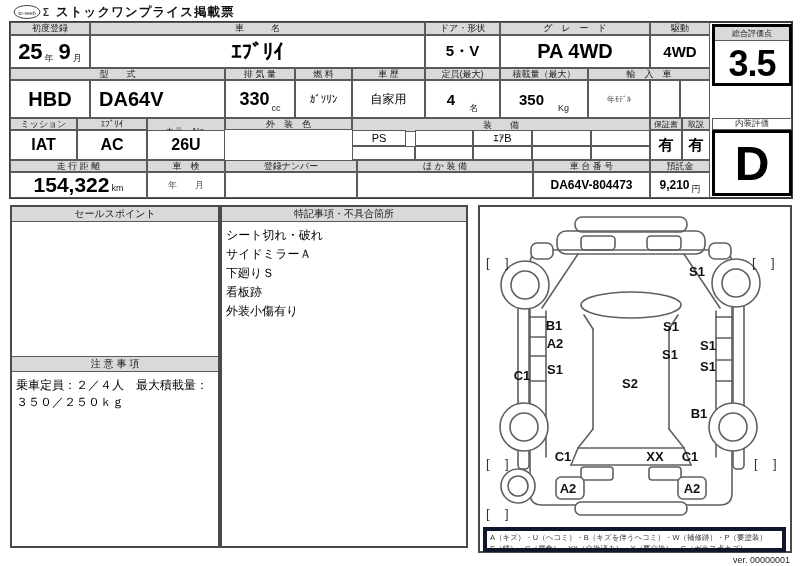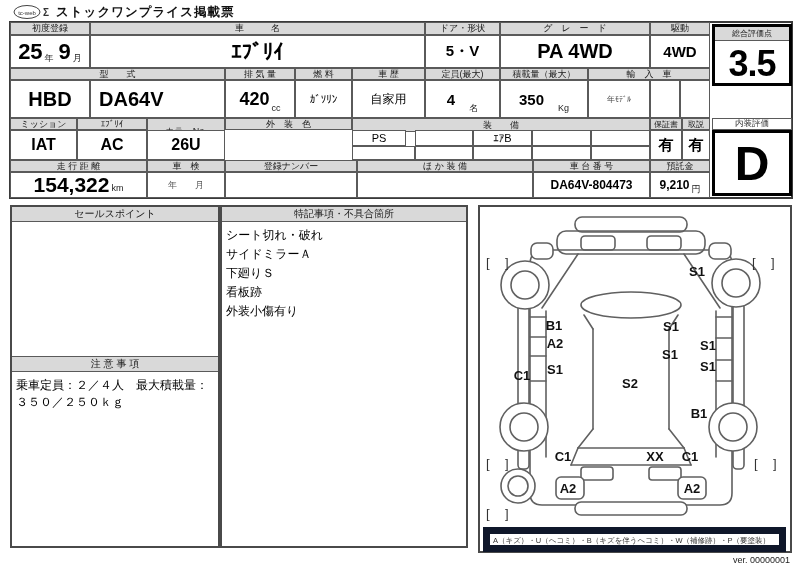--- a/index.html
+++ b/index.html
@@ -15,21 +15,21 @@
   .mid{font-size:16px;font-weight:600;line-height:1;}
   .unit{font-size:9px;color:#222;align-self:flex-end;margin:0 0 4px 2px;line-height:1;}
   .thick{border:3px solid #000;background:#fff;}
   .ratinghead{height:13px;background:#d9d9d9;border-bottom:1px solid #5a5a5a;
               font-size:8px;display:flex;align-items:center;justify-content:center;color:#1a1a1a;}
   .ratingval{display:flex;align-items:center;justify-content:center;font-weight:700;}
   .phdr{background:#d9d9d9;color:#1a1a1a;font-size:10px;display:flex;align-items:center;justify-content:center;}
   .panel{border:2px solid #4a4a4a;background:#fff;}
   .note-line{font-size:12px;line-height:19px;color:#000;white-space:nowrap;}
   .caution{font-size:12px;line-height:17px;color:#000;white-space:nowrap;}
-  .legendbox{border:7px solid #0f172a;color:#333;font-size:7.5px;line-height:11px;
+  .legendbox{border:4px solid #0f172a;color:#333;font-size:7.5px;line-height:11px;
              padding:1px 3px;white-space:nowrap;overflow:hidden;background:#fff;}
   .ver{font-size:9px;color:#222;text-align:right;}
   .title{font-size:12.5px;font-weight:700;letter-spacing:1px;color:#111;white-space:nowrap;}
 </style>
 </head>
 <body>
 
 <div id="sheet">
 
   <svg class="abs" style="left:12px;top:3px;" width="40" height="17">
@@ -67,21 +67,21 @@
   <div class="abs cell hdr" style="left:225px;top:68px;width:70px;height:12px;">排 気 量</div>
   <div class="abs cell hdr" style="left:295px;top:68px;width:57px;height:12px;">燃 料</div>
   <div class="abs cell hdr" style="left:352px;top:68px;width:73px;height:12px;">車 歴</div>
   <div class="abs cell hdr" style="left:425px;top:68px;width:75px;height:12px;">定員(最大)</div>
   <div class="abs cell hdr" style="left:500px;top:68px;width:88px;height:12px;">積載量（最大）</div>
   <div class="abs cell hdr" style="left:588px;top:68px;width:122px;height:12px;">輸　入　車</div>
 
   <div class="abs cell val" style="left:10px;top:80px;width:80px;height:38px;font-size:20px;font-weight:600;">HBD</div>
   <div class="abs cell val" style="left:90px;top:80px;width:135px;height:38px;font-size:20px;font-weight:600;justify-content:flex-start;padding-left:8px;">DA64V</div>
   <div class="abs cell val" style="left:225px;top:80px;width:70px;height:38px;">
-    <span style="font-size:18px;font-weight:600;">420</span>
+    <span style="font-size:18px;font-weight:600;">330</span>
       <span class="unit">cc</span>
   </div>
   <div class="abs cell val" style="left:295px;top:80px;width:57px;height:38px;font-size:11px;">ｶﾞｿﾘﾝ</div>
   <div class="abs cell val" style="left:352px;top:80px;width:73px;height:38px;font-size:12px;">自家用</div>
   <div class="abs cell val" style="left:425px;top:80px;width:75px;height:38px;">
     <span style="font-size:15px;font-weight:600;">4</span>
       <span class="unit" style="margin-left:14px;">名</span>
   </div>
   <div class="abs cell val" style="left:500px;top:80px;width:88px;height:38px;">
     <span style="font-size:15px;font-weight:600;">350</span>

